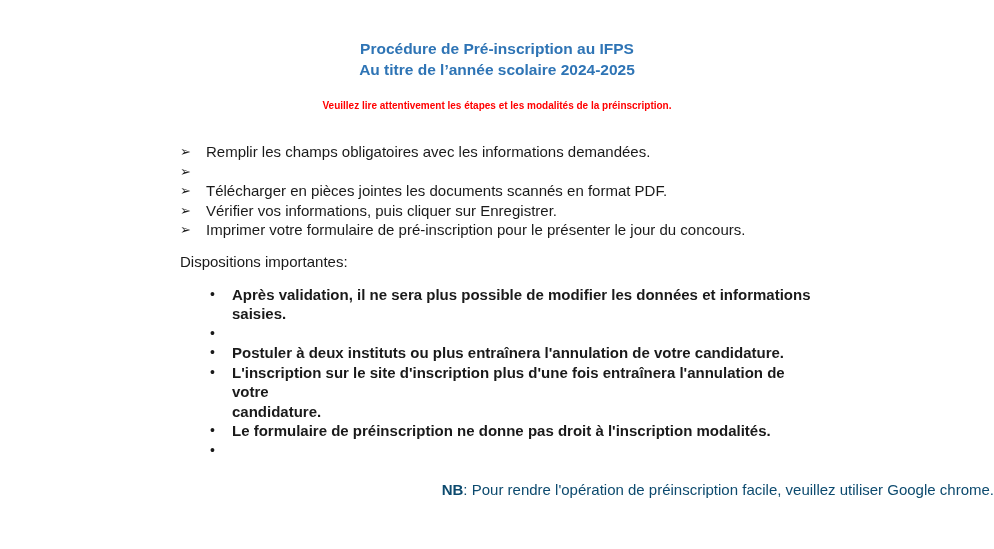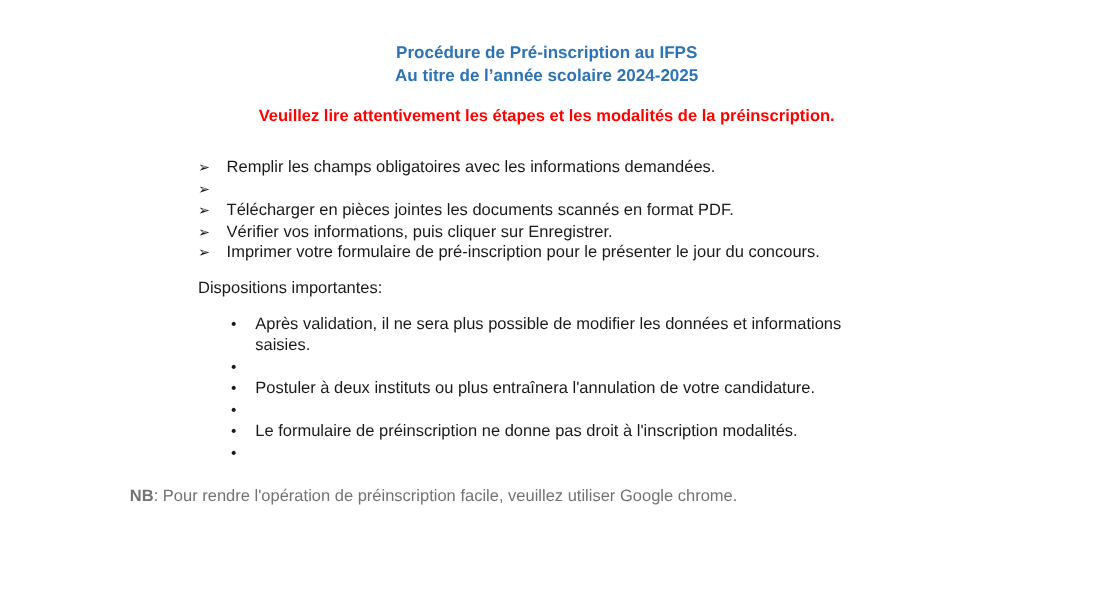--- a/index.html
+++ b/index.html
@@ -27,21 +27,21 @@
     color: #2E74B5;
     font-weight: bold;
     font-size: 15.5px;
     line-height: 21px;
   }
   .notice {
     margin-top: 16px;
     text-align: center;
     color: #FF0000;
     font-weight: bold;
-    font-size: 15px;
+    font-size: 10px;
     line-height: 20px;
   }
   .steps {
     margin: 26px 0 0 180px;
   }
   .step-row {
     display: flex;
     align-items: flex-start;
     line-height: 19.5px;
   }
@@ -64,25 +64,27 @@
     line-height: 19.5px;
   }
   .dispo-marker {
     width: 22px;
     flex: 0 0 22px;
     font-size: 14px;
   }
   .dispo-text {
     white-space: pre-line;
     max-width: 580px;
+    font-weight: bold;
   }
   .nb {
     margin: 20px 0 0 118px;
-    color: #737373;
+    color: #0c4a6e;
     line-height: 20px;
+    text-align: right;
   }
   .nb .nb-label {
     font-weight: bold;
   }
 </style>
 </head>
 <body>
 
 <div class="doc">
 
@@ -124,20 +126,22 @@
     </div>
     <div class="dispo-row">
       <span class="dispo-marker">•</span>
     </div>
     <div class="dispo-row">
       <span class="dispo-marker">•</span>
       <span class="dispo-text">Postuler à deux instituts ou plus entraînera l'annulation de votre candidature.</span>
     </div>
     <div class="dispo-row">
       <span class="dispo-marker">•</span>
+      <span class="dispo-text">L'inscription sur le site d'inscription plus d'une fois entraînera l'annulation de votre
+candidature.</span>
     </div>
     <div class="dispo-row">
       <span class="dispo-marker">•</span>
       <span class="dispo-text">Le formulaire de préinscription ne donne pas droit à l'inscription modalités.</span>
     </div>
     <div class="dispo-row">
       <span class="dispo-marker">•</span>
     </div>
   </div>
 

